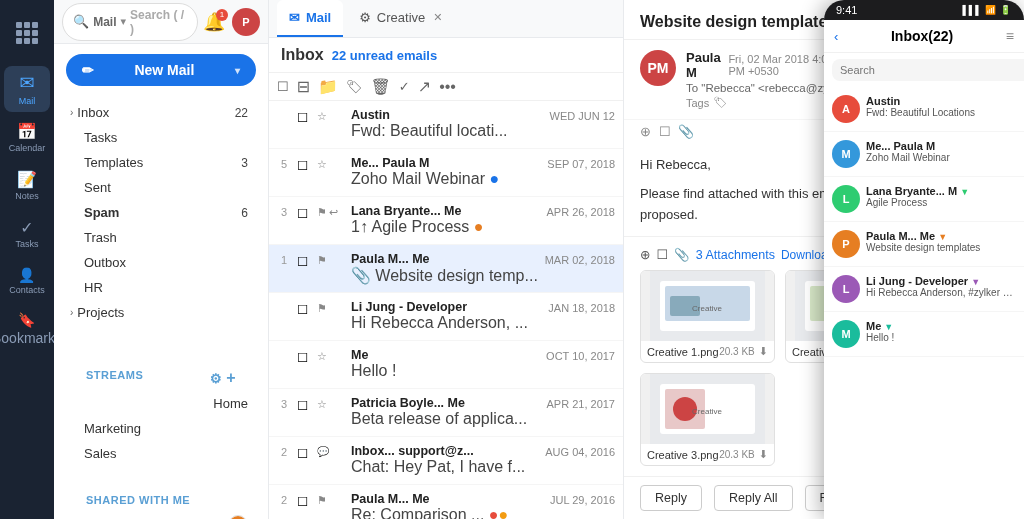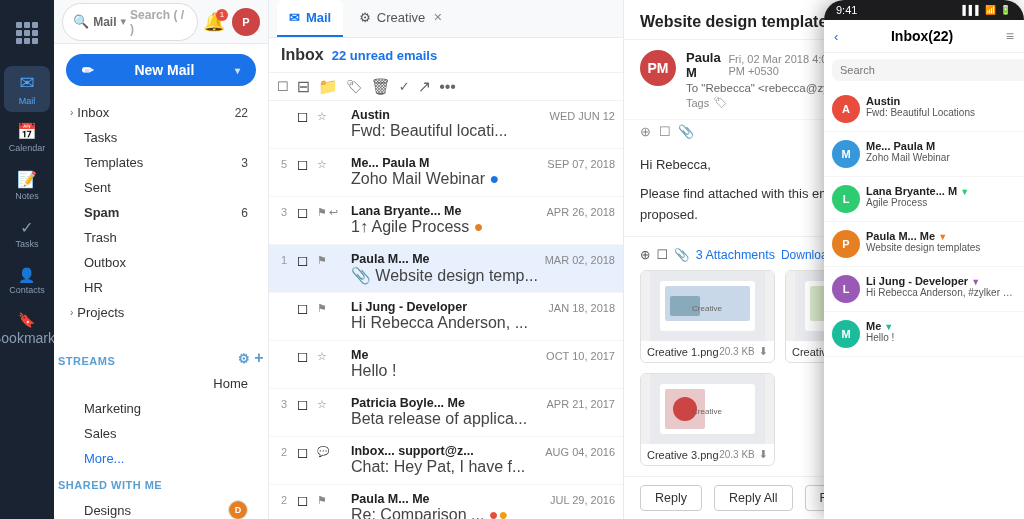--- a/index.html
+++ b/index.html
@@ -75,25 +75,26 @@
     }
     .sidebar-item .item-label { flex: 1; }
     .sidebar-item .item-count { font-size: 12px; color: #444; margin-left: 4px; }
     .sidebar-item .chevron-icon { font-size: 10px; margin-right: 4px; color: #666; }
     .sidebar-item.bold .item-label { font-weight: 700; }
     .sidebar-divider { height: 1px; background: #e8eaed; margin: 6px 0; }
     .sidebar-section-title {
       font-size: 11px;
       font-weight: 700;
       color: #5a9fd4;
-      padding: 8px 4px 4px;
+      padding: 8px 32px 4px;
       letter-spacing: 0.5px;
       display: flex;
-      align-items: flex-end;
+      align-items: flex-start;
       justify-content: space-between;
+      margin-top: 20px;
     }
     .streams-icons { display: flex; gap: 4px; align-items: center; }
 
     
     .email-list-panel {
       width: 355px;
       background: #fff;
       display: flex;
       flex-direction: column;
       border-right: 1px solid #e8eaed;
@@ -357,23 +358,20 @@
   </div>
   <div class="sidebar-item">
     <span class="item-label" style="padding-left:14px;text-align:right;">Home</span>
   </div>
   <div class="sidebar-item">
     <span class="item-label" style="padding-left:14px;">Marketing</span>
   </div>
   <div class="sidebar-item">
     <span class="item-label" style="padding-left:14px;">Sales</span>
   </div>
-  <div class="sidebar-item">
-    <span class="item-label" style="padding-left:14px; color:#1a73e8;">More...</span>
-  </div>
 
   <div class="sidebar-section-title">
     <span>SHARED WITH ME</span>
   </div>
   <div class="sidebar-item">
     <span class="item-label" style="padding-left:14px;">Designs</span>
     <div style="width:20px; height:20px; border-radius:50%; background:#3498db; overflow:hidden; border:1px solid #ddd;">
       <div style="width:100%; height:100%; background:#e67e22; display:flex; align-items:center; justify-content:center; font-size:9px; color:white; font-weight:700;">D</div>
     </div>
   </div>

